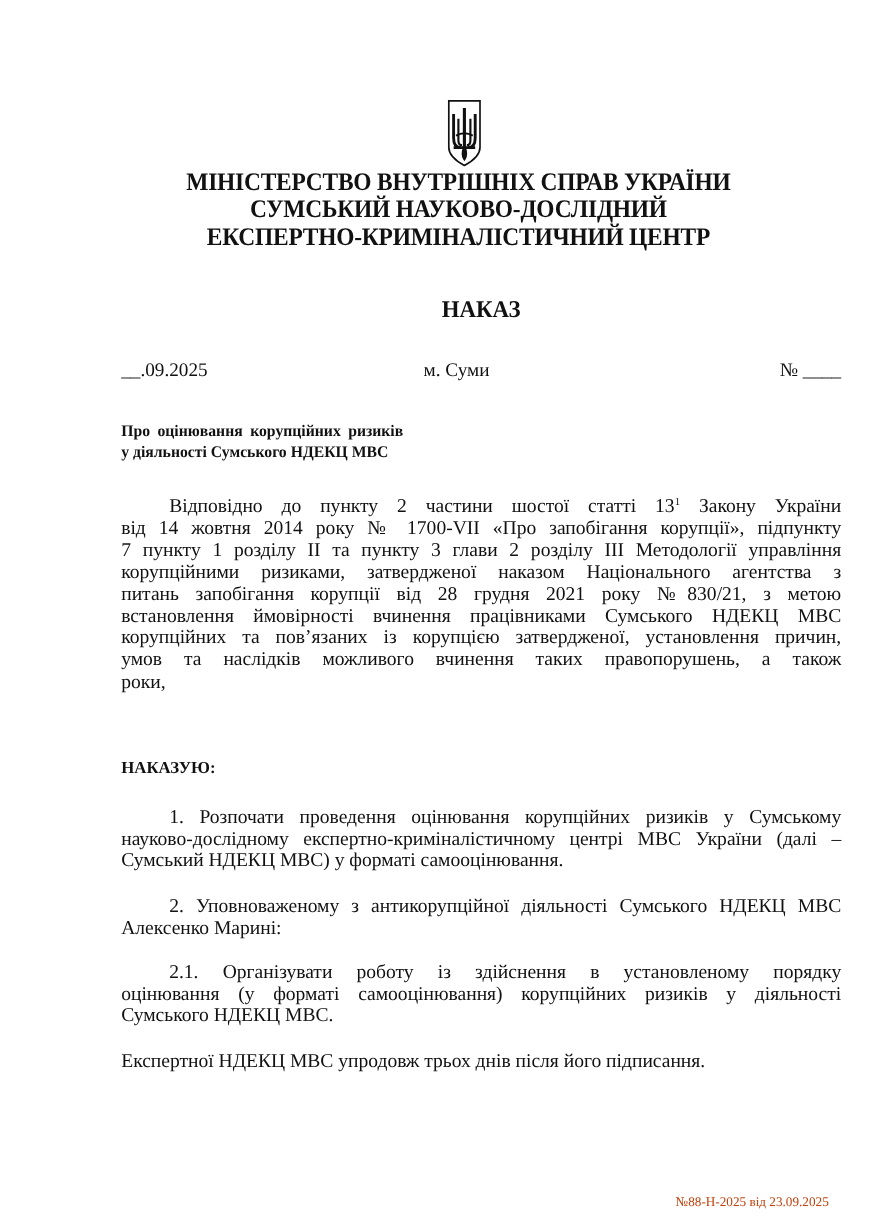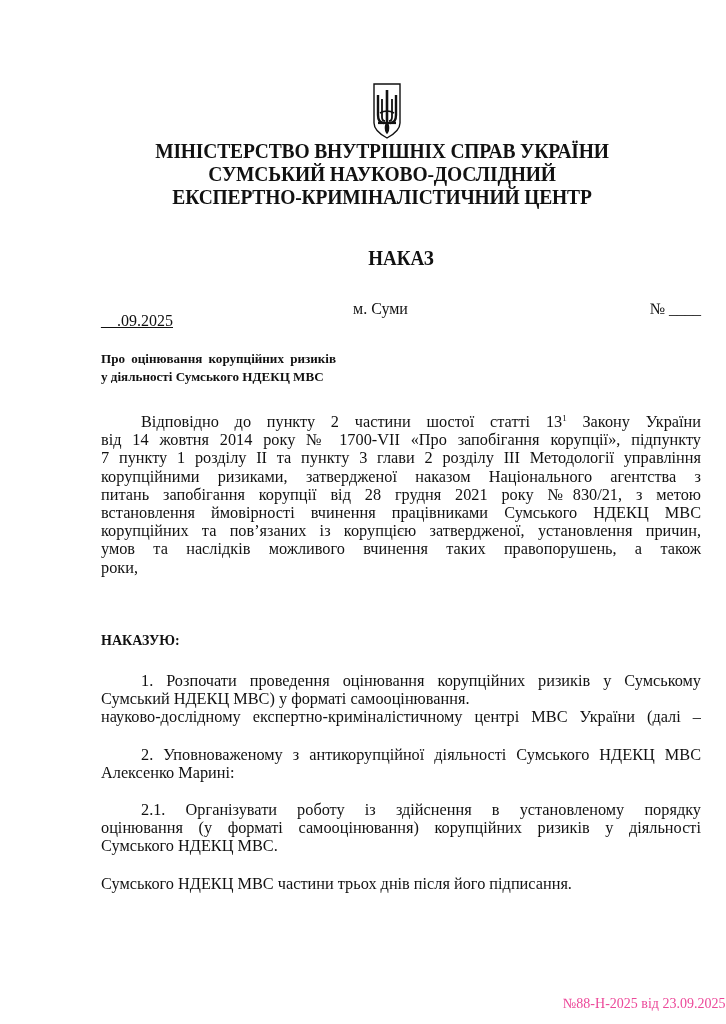--- a/index.html
+++ b/index.html
@@ -13,21 +13,21 @@
     .header .hl { font-weight: bold; font-size: 21px; line-height: 23px; letter-spacing: -0.2px;
                   transform: scaleX(0.93); transform-origin: center; white-space: nowrap; }
     .header .hl:nth-child(1) { margin-left: 38px; }
     .header .hl:nth-child(2) { margin-left: 38px; }
     .header .hl:nth-child(3) { margin-left: 38px; }
 
     .doc-title { position: absolute; top: 247px; left: 0; width: 726px; text-align: center;
                  font-weight: bold; font-size: 20px; margin-left: 38px; transform: scaleX(0.95); }
 
     .meta-row { position: absolute; top: 300px; left: 101px; width: 600px; height: 22px; font-size: 16px; }
-    .meta-row .date { position: absolute; left: 0; top: 12px; text-decoration: underline; }
+    .meta-row .date { position: absolute; left: 0; top: 0; }
     .meta-row .city { position: absolute; left: 252px; top: 0; }
     .meta-row .num  { position: absolute; right: 0; top: 0; }
 
     .subject { position: absolute; top: 350px; left: 101px; font-weight: bold; font-size: 13.5px; line-height: 18px;
                transform: scaleX(0.97); transform-origin: left; }
     .subject .sl:first-child { word-spacing: 3px; }
 
     .body-text { position: absolute; left: 101px; width: 600px; font-size: 16.3px; line-height: 18.2px; }
     .line { display: block; text-align: justify; text-align-last: justify; white-space: nowrap; height: 18.2px; overflow: visible; }
     .line.last { text-align-last: left; }
@@ -35,21 +35,21 @@
 
     .preamble { top: 413px; }
     .order-heading { position: absolute; top: 633px; left: 101px; font-weight: bold; font-size: 14px; }
     .item1 { top: 672px; }
     .item2 { top: 746px; }
     .item21 { top: 801px; }
     .item22 { top: 875px; }
 
     sup { font-size: 9px; vertical-align: 6px; line-height: 0; }
 
-    .reg-stamp { position: absolute; left: 563px; top: 996px; font-size: 14px; color: #ec4899; white-space: nowrap; }
+    .reg-stamp { position: absolute; left: 563px; top: 996px; font-size: 11px; color: #c2410c; white-space: nowrap; }
   </style>
 </head>
 <body>
 
 <div class="page">
 
   <svg class="emblem" viewBox="0 0 30 56">
     <path d="M2 1 H28 V40 Q28 48 15 55 Q2 48 2 40 Z" fill="#fff" stroke="#111" stroke-width="1.4"></path>
     <path d="M15 7 V40 M15 40 Q13 46 15 49 Q17 46 15 40" stroke="#111" stroke-width="2.6" fill="none"></path>
     <path d="M6 12 V32 Q6 40 12 40 M24 12 V32 Q24 40 18 40" stroke="#111" stroke-width="2.4" fill="none"></path>
@@ -86,33 +86,33 @@
     <span class="line" style="white-space: normal;">встановлення ймовірності вчинення працівниками Сумського НДЕКЦ МВС</span>
     <span class="line" style="white-space: normal;">корупційних та пов’язаних із корупцією затвердженої, установлення причин,</span>
     <span class="line" style="white-space: normal;">умов та наслідків можливого вчинення таких правопорушень, а також</span>
     <span class="line last" style="white-space: normal;">роки,</span>
   </div>
 
   <div class="order-heading">НАКАЗУЮ:</div>
 
   <div class="body-text item1">
     <span class="line indent" style="white-space: normal;">1. Розпочати проведення оцінювання корупційних ризиків у Сумському</span>
+    <span class="line" style="white-space: normal;">науково-дослідному експертно-криміналістичному центрі МВС України (далі –</span>
     <span class="line last" style="white-space: normal;">Сумський НДЕКЦ МВС) у форматі самооцінювання.</span>
-    <span class="line" style="white-space: normal;">науково-дослідному експертно-криміналістичному центрі МВС України (далі –</span>
   </div>
 
   <div class="body-text item2">
     <span class="line indent" style="white-space: normal;">2. Уповноваженому з антикорупційної діяльності Сумського НДЕКЦ МВС</span>
     <span class="line last" style="white-space: normal;">Алексенко Марині:</span>
   </div>
 
   <div class="body-text item21">
     <span class="line indent" style="white-space: normal;">2.1. Організувати роботу із здійснення в установленому порядку</span>
     <span class="line" style="white-space: normal;">оцінювання (у форматі самооцінювання) корупційних ризиків у діяльності</span>
     <span class="line last" style="white-space: normal;">Сумського НДЕКЦ МВС.</span>
   </div>
 
   <div class="body-text item22">
-    <span class="line last" style="white-space: normal;">Сумського НДЕКЦ МВС частини трьох днів після його підписання.</span>
+    <span class="line last" style="white-space: normal;">Експертної НДЕКЦ МВС упродовж трьох днів після його підписання.</span>
   </div>
 
   <div class="reg-stamp">№88-Н-2025 від 23.09.2025</div>
 </div>
 
 </body></html>

